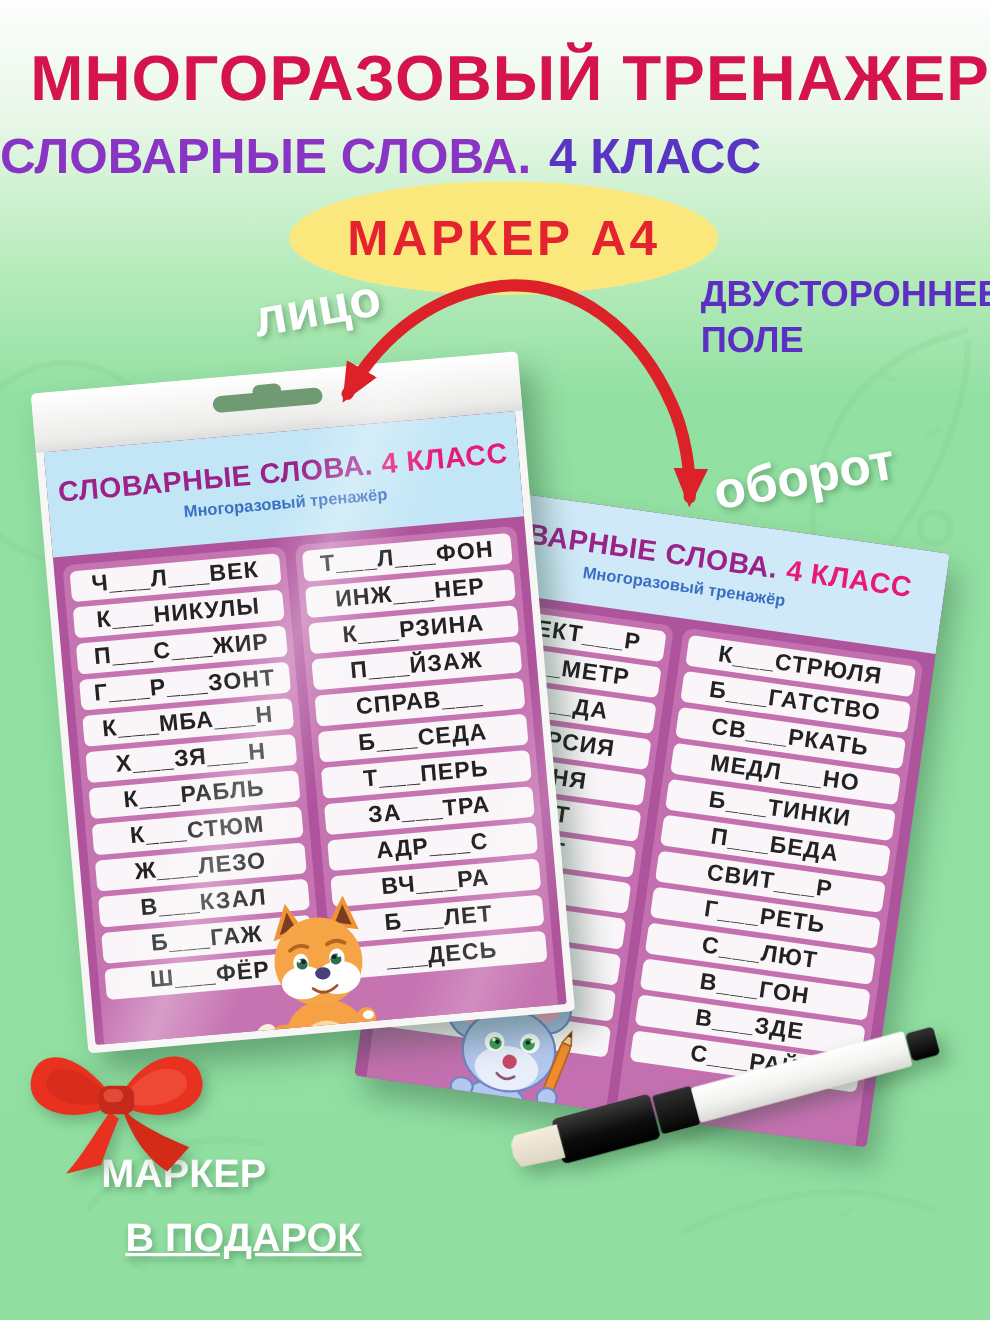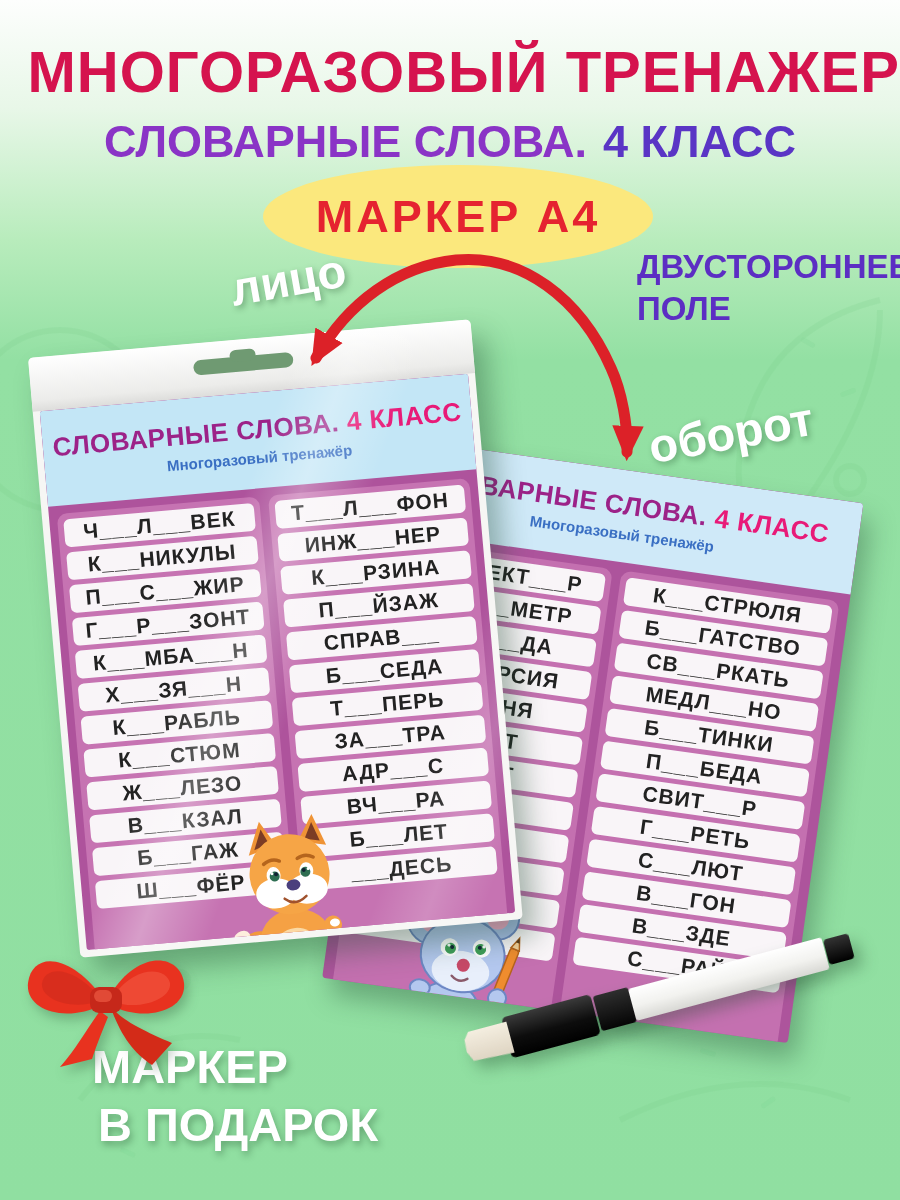--- a/index.html
+++ b/index.html
@@ -4,21 +4,21 @@
 <style>
   html,body{margin:0;padding:0;}
   body{font-family:"Liberation Sans",sans-serif; width:900px;height:1200px;overflow:hidden;}
   .stage{position:relative;width:900px;height:1200px;overflow:hidden;
          background:linear-gradient(180deg,#fdfefd 0%,#e8f7e8 9%,#b8ecbc 20%,#93e0a3 30%,#90dfa1 100%);}
   svg.doodles{position:absolute;inset:0;z-index:1;opacity:.55;}
 
   
   .main-title{position:absolute;left:0;top:38px;width:100%;text-align:right;z-index:2;
     font-size:58px;font-weight:bold;color:#d5134e;letter-spacing:1px;white-space:nowrap;}
-  .sub-title{position:absolute;left:0;top:116px;width:100%;text-align:center;z-index:2;
+  .sub-title{position:absolute;left:0;top:116px;width:100%;z-index:2;
     font-size:45px;font-weight:bold;white-space:nowrap;}
   .sub-title .p1{color:#8a34c6;margin-right:16px;}
   .sub-title .p2{color:#5a35c5;}
   .badge{position:absolute;left:263px;top:165px;width:390px;height:103px;border-radius:50%;
     background:#fbe87d;z-index:2;display:flex;align-items:center;justify-content:center;}
   .badge span{font-size:45px;font-weight:bold;color:#e52330;letter-spacing:3px;}
 
   
   .lbl{position:absolute;z-index:6;color:#fff;font-weight:bold;
        text-shadow:2px 3px 6px rgba(20,60,30,.35);white-space:nowrap;}
@@ -70,22 +70,22 @@
   .gloss{position:absolute;inset:0;z-index:8;pointer-events:none;
       background:linear-gradient(115deg,rgba(255,255,255,0) 38%,rgba(255,255,255,.30) 46%,rgba(255,255,255,0) 56%,rgba(255,255,255,0) 78%,rgba(255,255,255,.18) 86%,rgba(255,255,255,0) 94%);}
 
   
   .fox{left:50%;bottom:-4px;transform:translateX(-56%);}
   .mouse{left:14%;bottom:-2px;}
 
   
   svg.bow{position:absolute;left:18px;top:925px;z-index:5;filter:drop-shadow(4px 6px 6px rgba(30,70,40,.3));}
   .gift-text{position:absolute;left:92px;top:1038px;z-index:4;color:#fff;font-weight:bold;
-      font-size:47px;line-height:58px;text-shadow:2px 4px 7px rgba(20,60,30,.35);white-space:nowrap;}
-  .gift-text .l2{margin-left:6px;}
+      font-size:36px;line-height:58px;text-shadow:2px 4px 7px rgba(20,60,30,.35);white-space:nowrap;}
+  .gift-text .l2{margin-left:22px;text-decoration:underline;}
   .marker{position:absolute;left:466px;top:1028px;width:400px;height:42px;z-index:5;
       transform:rotate(-15deg);transform-origin:left center;display:flex;align-items:center;
       filter:drop-shadow(6px 10px 8px rgba(30,70,40,.35));}
   .mk-eraser{width:46px;height:32px;background:linear-gradient(180deg,#f4eee0,#ded4c2);
       clip-path:polygon(14% 0,100% 0,100% 100%,10% 92%,0 60%,2% 22%);}
   .mk-holder{width:92px;height:42px;background:linear-gradient(180deg,#3a3a3a,#0d0d0d 55%,#000);
       border-radius:5px;margin-left:-4px;}
   .mk-collar{width:36px;height:36px;background:linear-gradient(180deg,#2e2e2e,#050505);
       border-radius:3px;margin-left:2px;}
   .mk-barrel{width:200px;height:33px;background:linear-gradient(180deg,#ffffff,#f2f2ef 55%,#d8d8d4);

